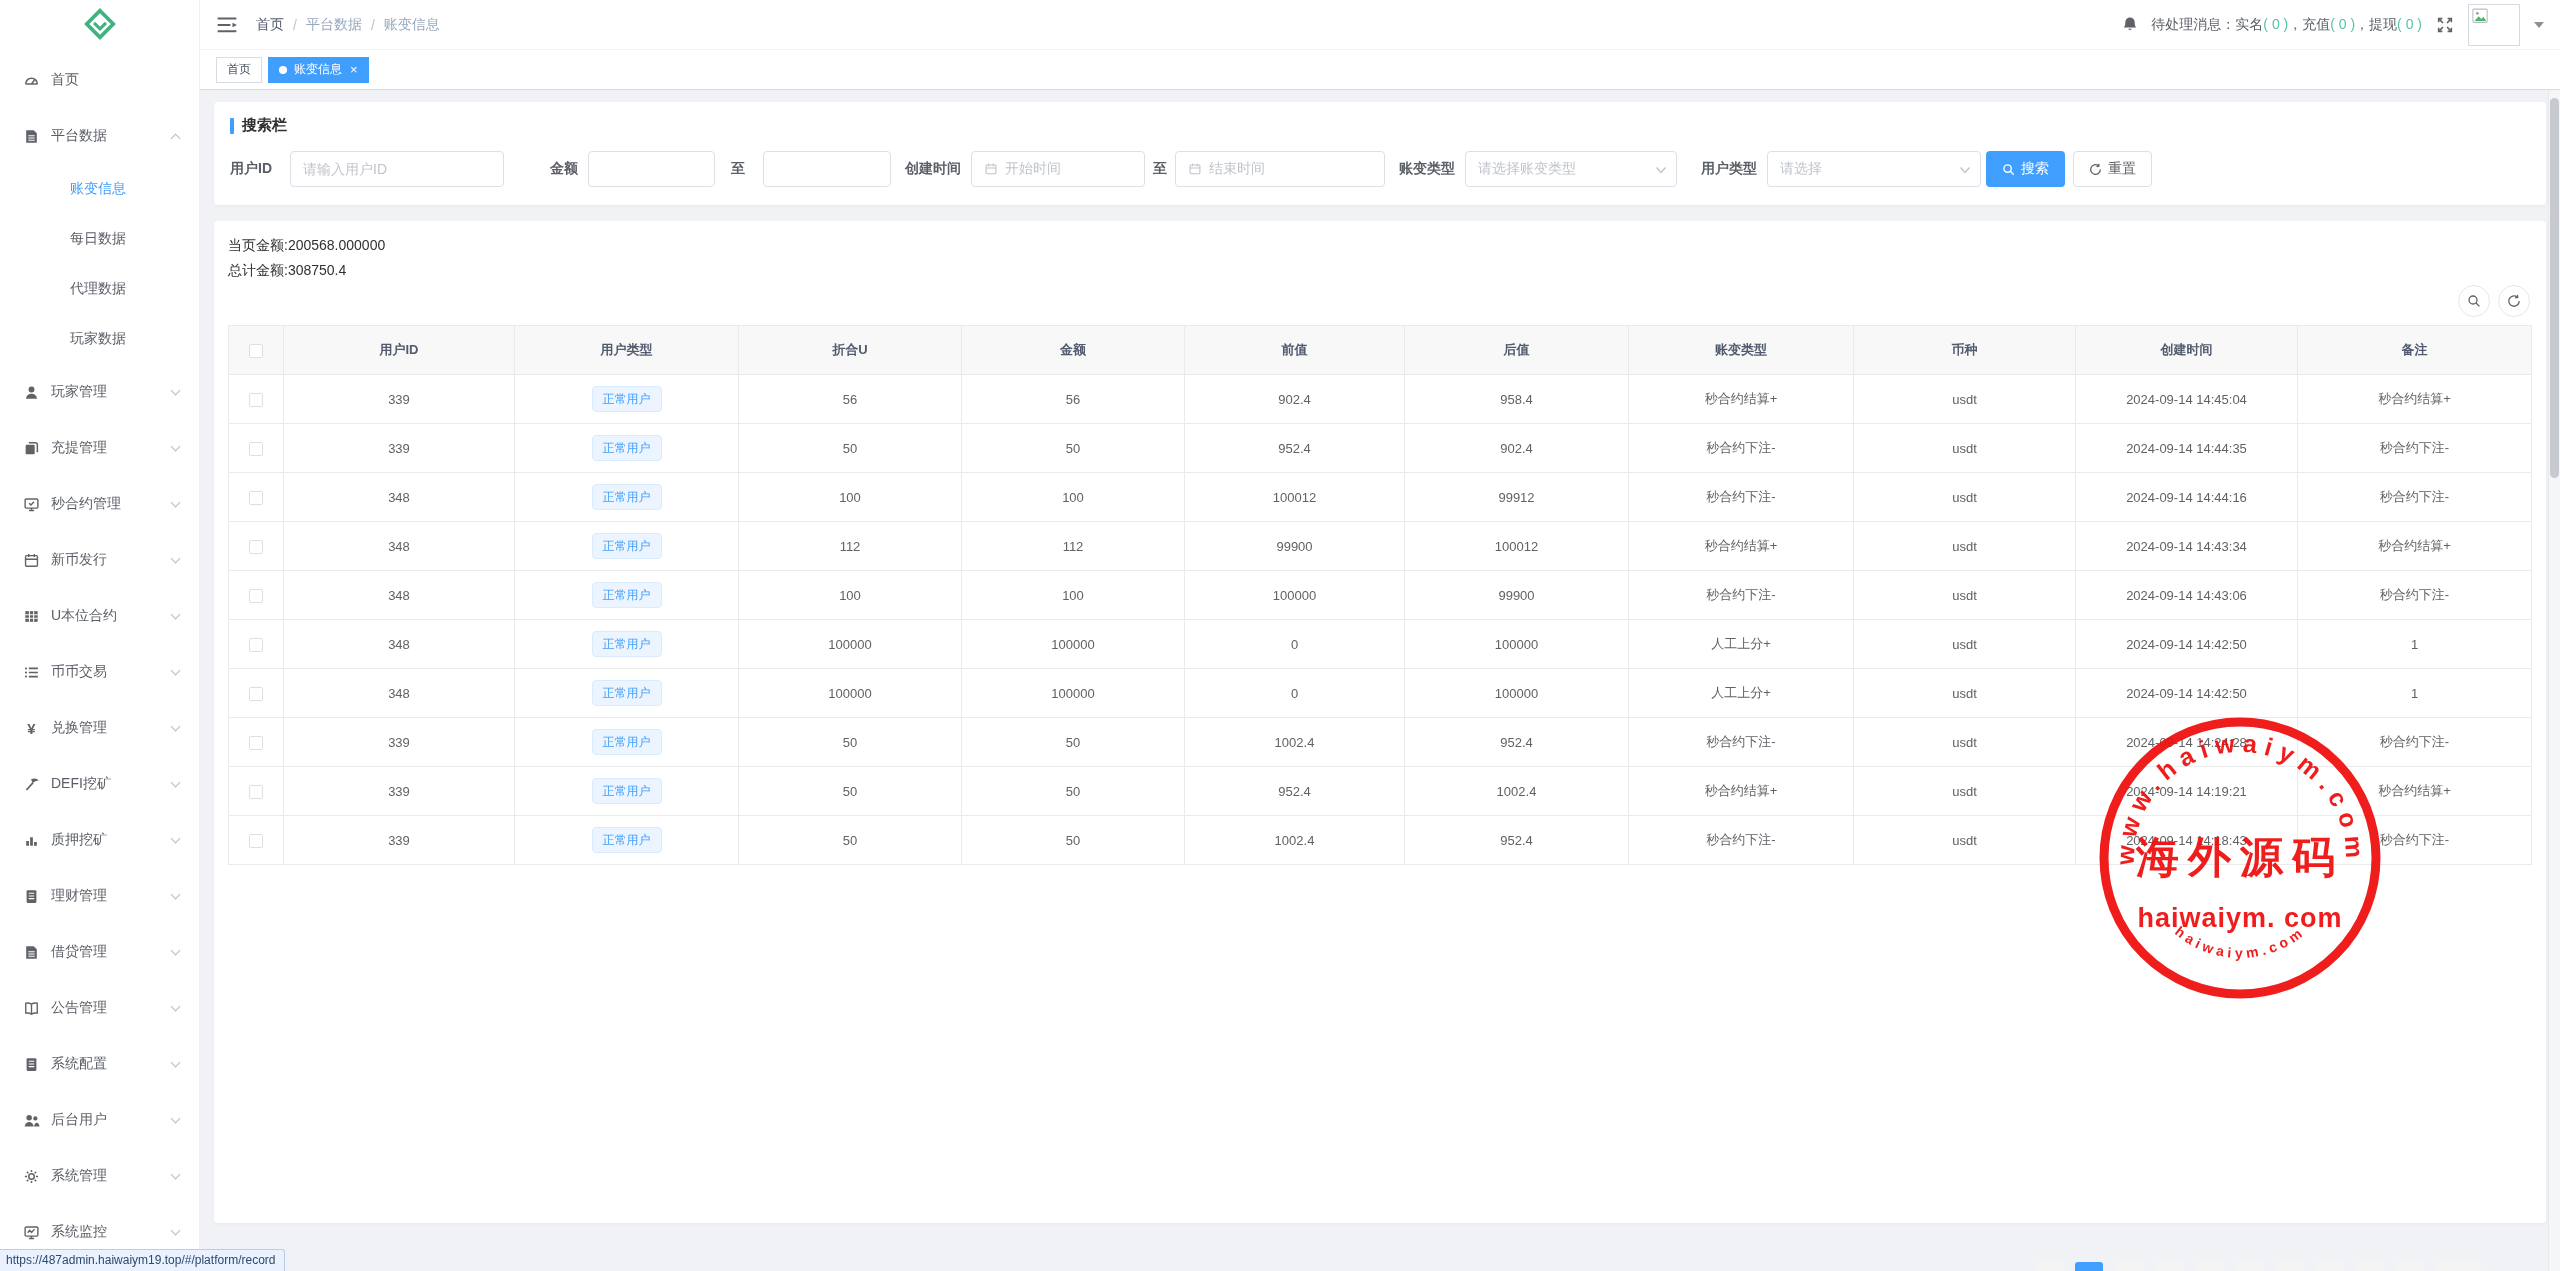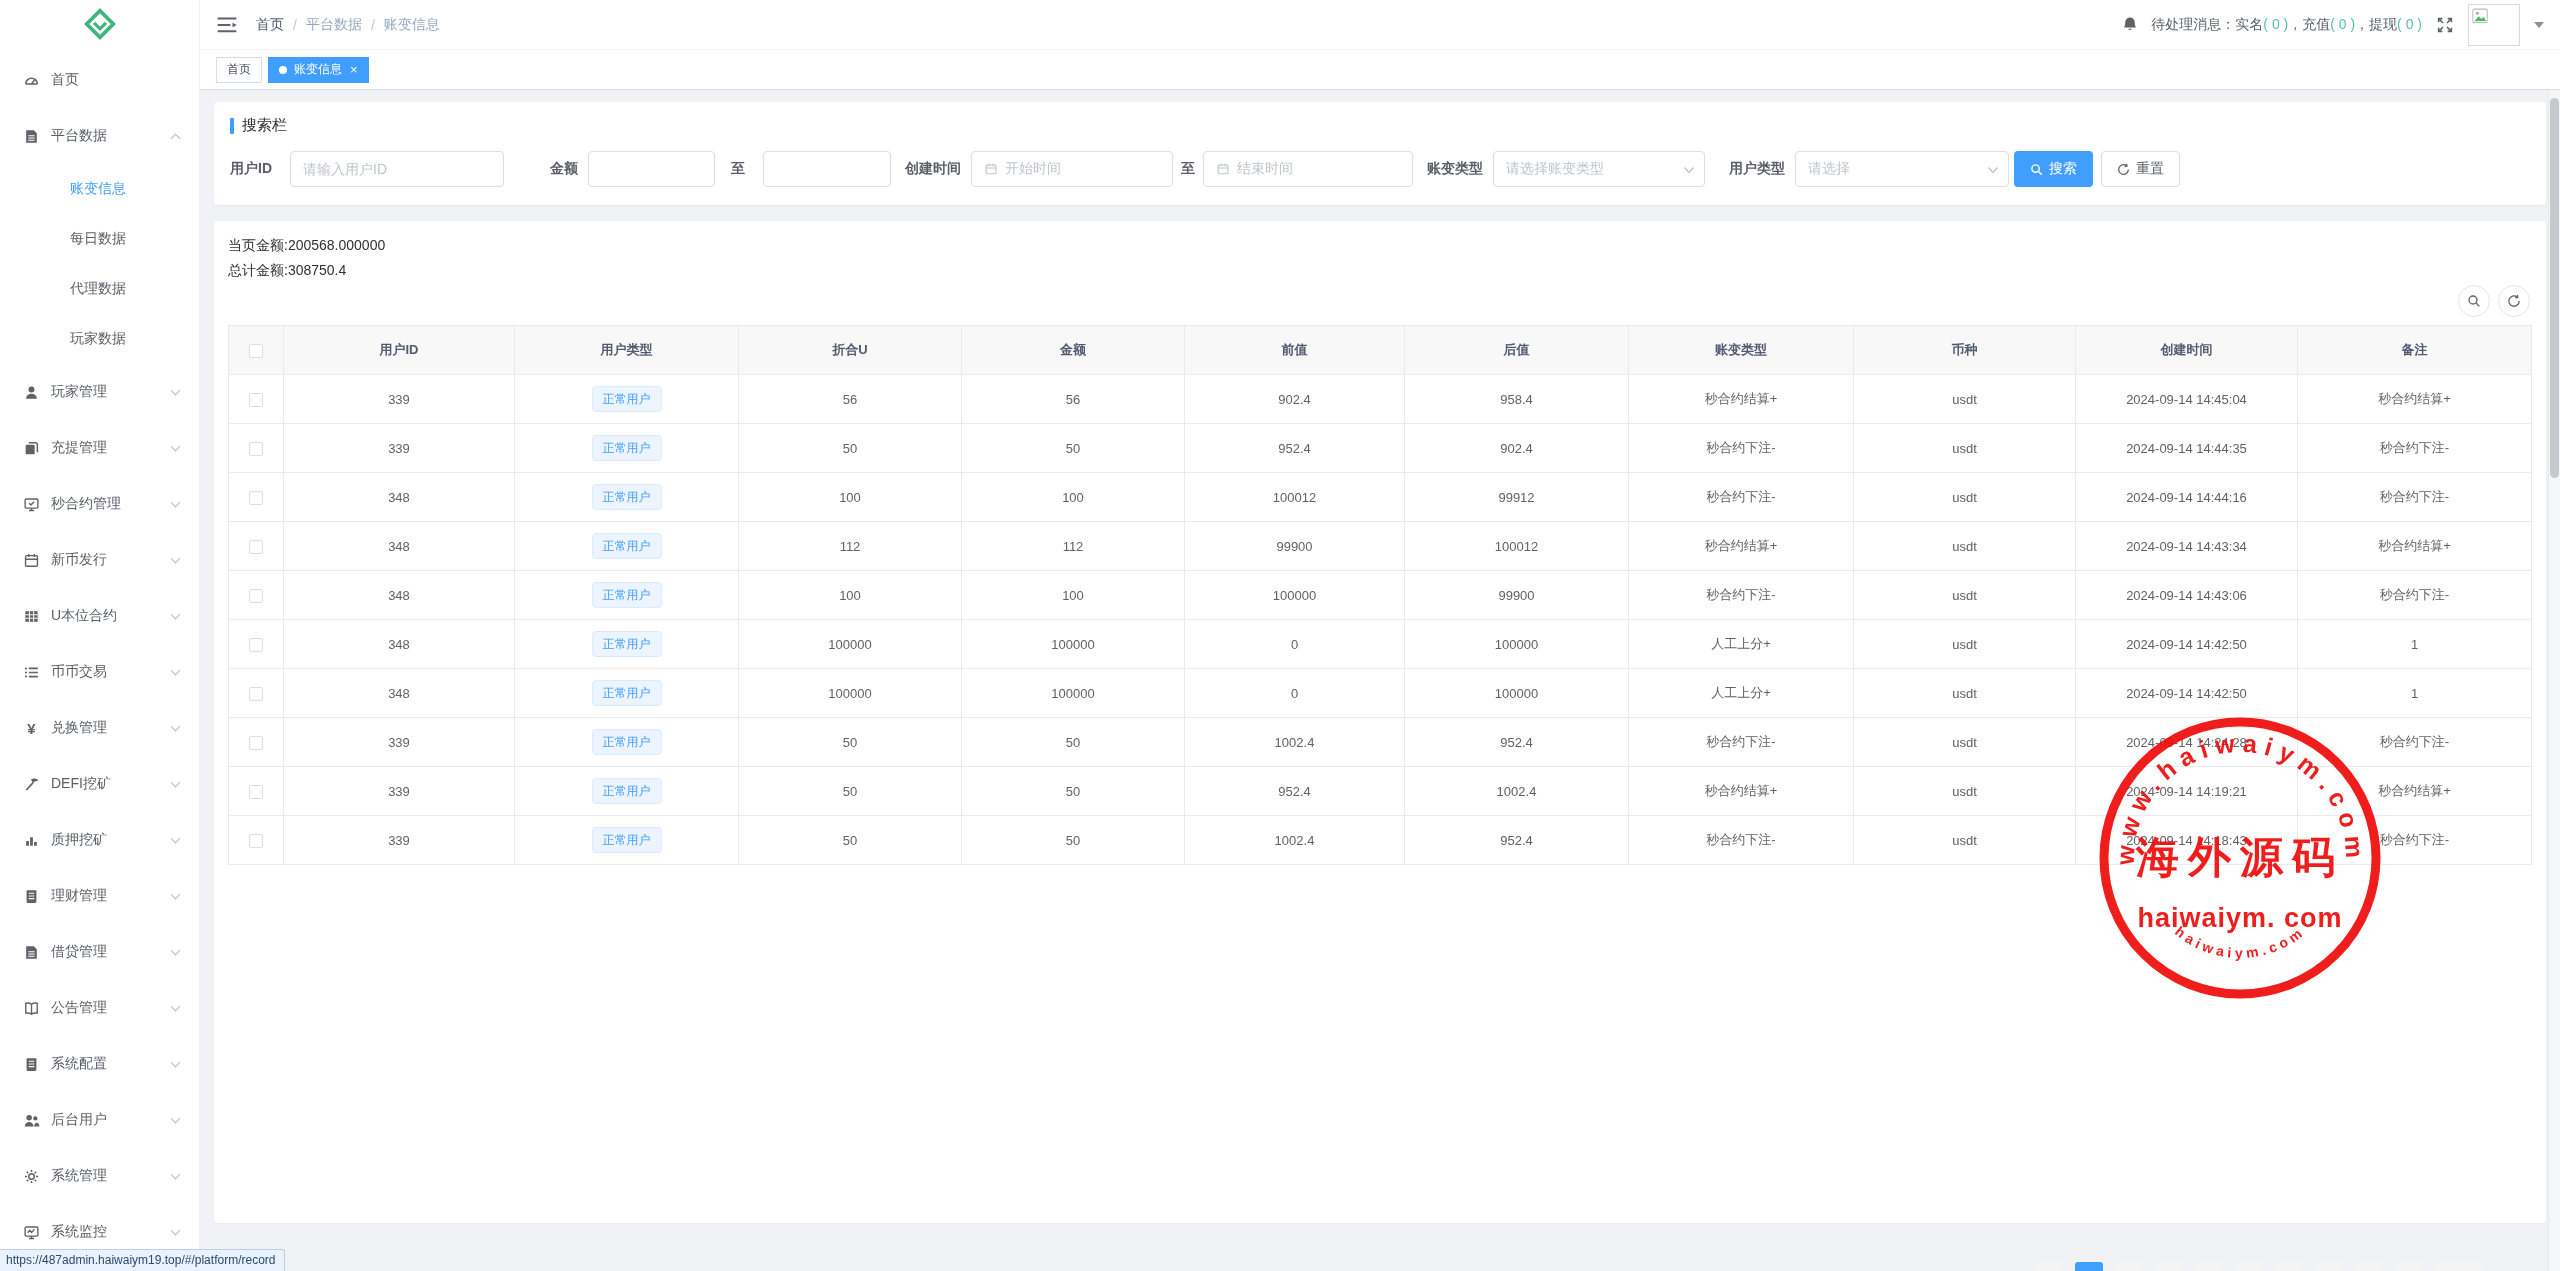--- a/index.html
+++ b/index.html
@@ -38,21 +38,21 @@
   .tabsbar { height:40px; background:#fff; border-bottom:1px solid #d8dce5; display:flex; align-items:center; padding:0 16px; gap:6px; }
   .tab { height:26px; display:inline-flex; align-items:center; padding:0 10px; border:1px solid #d8dce5; font-size:12px; color:#495060; background:#fff; cursor:pointer; }
   .tab.active { background:#409eff; border-color:#409eff; color:#fff; }
   .tab-dot { width:8px; height:8px; border-radius:50%; background:#fff; margin-right:7px; }
   .tab-close { margin-left:8px; font-size:13px; line-height:1; cursor:pointer; }
 
   
   .content { flex:1; background:#f0f2f5; padding:12px 14px; position:relative; overflow:hidden; }
   .card { background:#fff; border-radius:4px; box-shadow:0 1px 3px rgba(0,0,0,.04); }
   .search-card { padding:14px 16px 18px; margin-bottom:16px; }
-  .card-title { display:flex; align-items:center; font-size:15px; font-weight:400; color:#303133; }
+  .card-title { display:flex; align-items:center; font-size:15px; font-weight:700; color:#303133; }
   .title-bar { width:4px; height:16px; background:#409eff; border-radius:1px; margin-right:8px; }
   .filters { display:flex; align-items:center; margin-top:16px; font-size:14px; }
   .f-label { font-weight:700; color:#5a5e66; margin-right:10px; white-space:nowrap; }
   .inp { height:36px; border:1px solid #dcdfe6; border-radius:4px; padding:0 12px; font-size:14px; color:#606266; outline:none; background:#fff; font-family:inherit; }
   .inp::placeholder { color:#c0c4cc; }
   .date-inp { display:inline-flex; align-items:center; gap:7px; cursor:text; }
   .ph { color:#c0c4cc; font-size:14px; white-space:nowrap; }
   .select { height:36px; border:1px solid #dcdfe6; border-radius:4px; background:#fff; display:inline-flex; align-items:center; padding:0 28px 0 12px; position:relative; cursor:pointer; }
   .sel-arrow { position:absolute; right:9px; top:14px; }
   .range-to { color:#5a5e66; font-weight:700; }
@@ -386,21 +386,21 @@
         <div class="filters">
           <span class="f-label">用户ID</span>
           <input class="inp" style="width: 214px; margin-left: 8px;" placeholder="请输入用户ID">
 
           <span class="f-label" style="margin-left:46px">金额</span>
           <input class="inp" style="width: 127px;">
           <span class="range-to" style="margin:0 18px 0 16px">至</span>
           <input class="inp" style="width: 128px;">
 
           <span class="f-label" style="margin-left:14px">创建时间</span>
-          <span class="inp date-inp" style="width:202px">
+          <span class="inp date-inp" style="width:174px">
             <svg width="14" height="14" viewBox="0 0 16 16" fill="none" stroke="#c0c4cc" stroke-width="1.3">
                 <rect x="2.4" y="3.4" width="11.2" height="10" rx="1"></rect>
                 <path d="M5.4 1.8v3M10.6 1.8v3M2.4 6.8h11.2"></path>
               </svg>
             <span class="ph">开始时间</span>
           </span>
           <span class="range-to" style="margin:0 8px">至</span>
           <span class="inp date-inp" style="width:210px">
             <svg width="14" height="14" viewBox="0 0 16 16" fill="none" stroke="#c0c4cc" stroke-width="1.3">
                 <rect x="2.4" y="3.4" width="11.2" height="10" rx="1"></rect>

